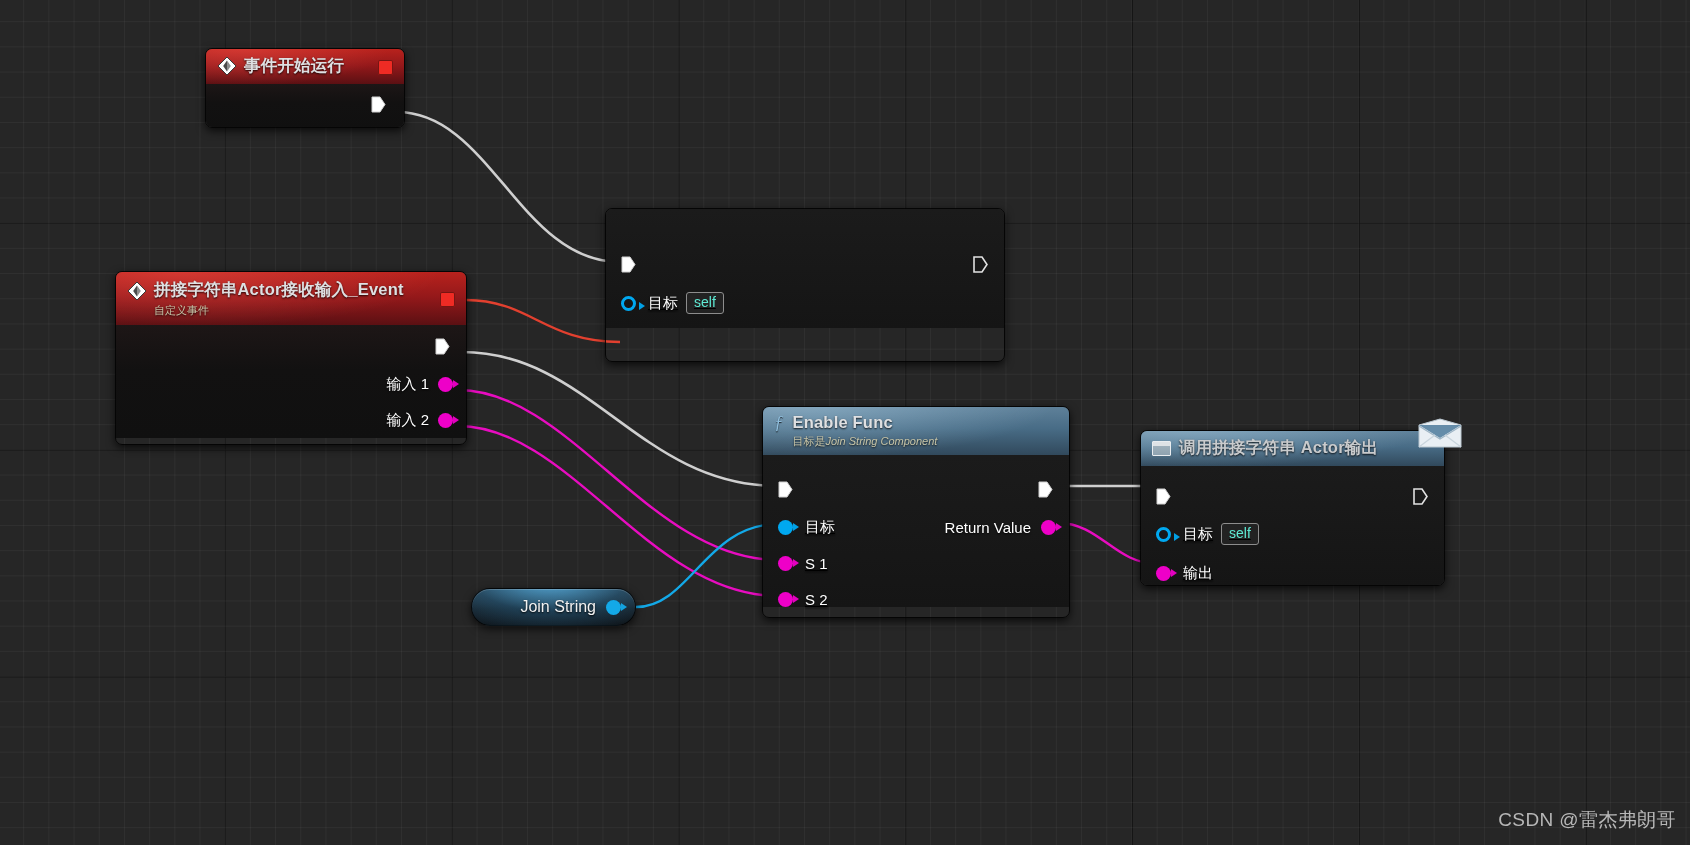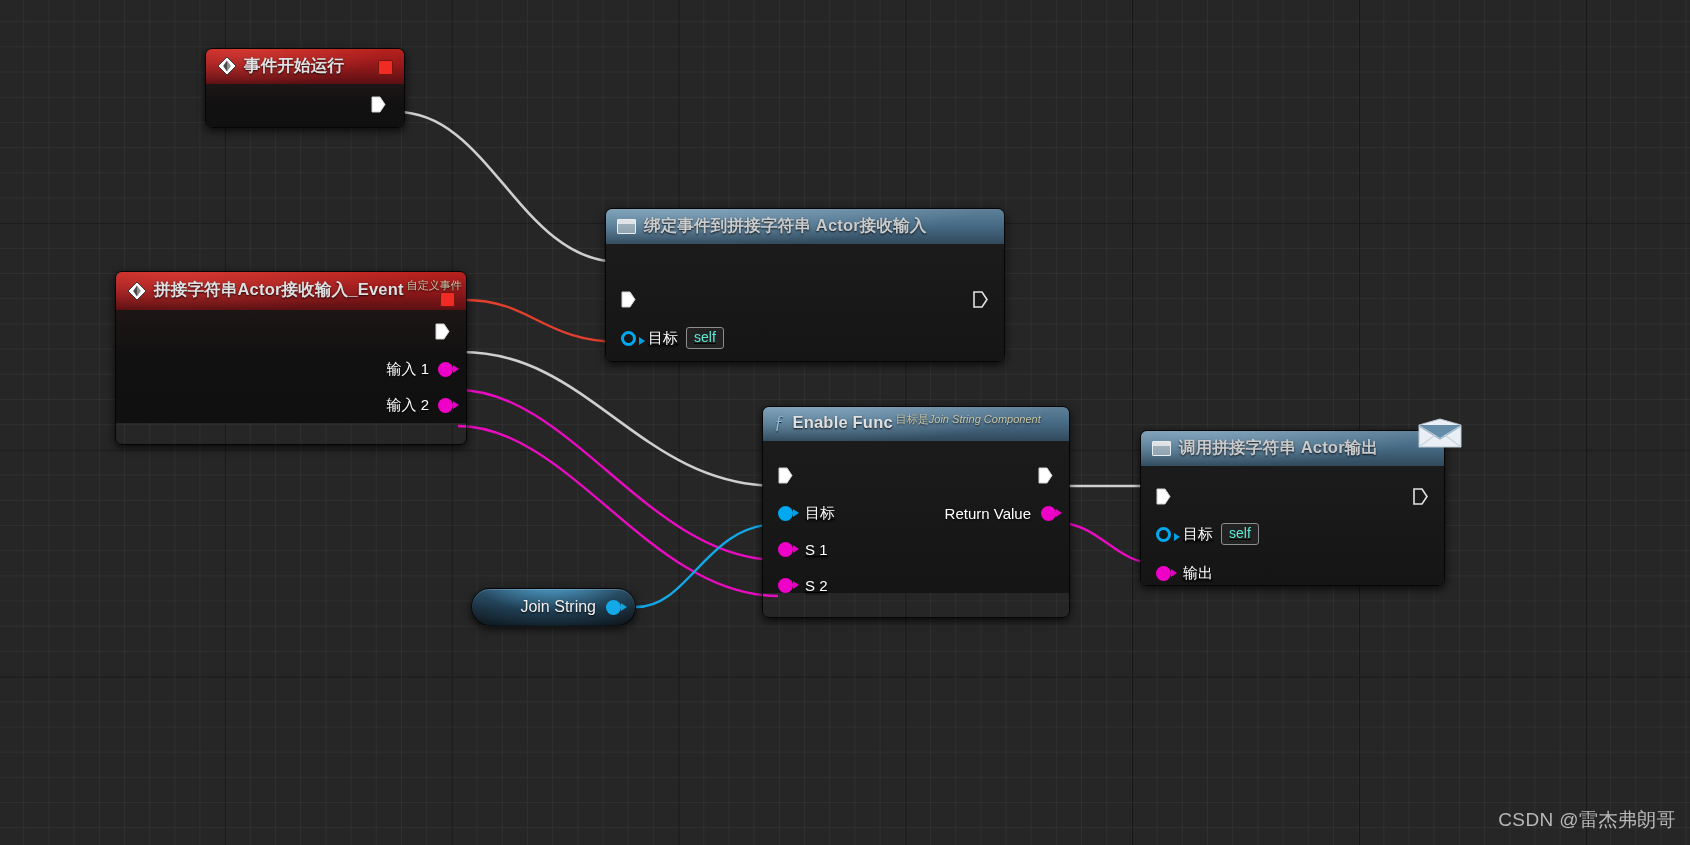--- a/index.html
+++ b/index.html
@@ -66,21 +66,21 @@
   }
   .title-txt.soft { color: #c9cbcd; font-weight: bold; }
   .subtitle {
     font-size: 11px;
     color: #c7c5a8;
     white-space: nowrap;
     text-shadow: 0 1px 2px rgba(0,0,0,0.8);
     line-height: 1.1;
   }
   .subtitle .ital { font-style: italic; }
-  .title-stack { display: flex; flex-direction: row; gap: 3px; }
+  .title-stack { display: flex; flex-direction: column; gap: 3px; }
 
   .body {
     position: relative;
     background: linear-gradient(to bottom, #1b1b1b 0%, #151515 100%);
   }
   .body-event {
     background: linear-gradient(to bottom, #1d1616 0%, #121111 40%, #101010 100%);
   }
 
   
@@ -232,24 +232,20 @@
           <span class="circle-pin filled" style="color:#ee00c8;"></span>
           <span class="pin-label" style="margin-right:9px;">输入 2</span>
         </div>
       </div>
     </div>
     <div class="sq-pin" style="position:absolute; top:21px; right:12px; background:#ef2b24; box-shadow: inset 0 0 0 1px rgba(0,0,0,.5);"></div>
   </div>
 
   <div class="node" style="left:605px; top:208px; width:400px; height:154px;">
     <div class="node-inner">
-      <div class="title title-func">
-        <span class="ico-square"></span>
-        <span class="title-txt soft">绑定事件到拼接字符串 Actor接收输入</span>
-      </div>
       <div class="body" style="height:119px;">
         <div class="pin-row left" style="top:45px; left:15px;">
           <svg class="exec-pin" viewBox="0 0 15 17">
             <polygon points="1,1 9,1 14,8.5 9,16 1,16" fill="#ffffff" stroke="#d0d0d0" stroke-width="1"></polygon>
           </svg>
         </div>
         <div class="pin-row right" style="top:45px; right:16px;">
           <svg class="exec-pin" viewBox="0 0 15 17">
             <polygon points="1,1 9,1 14,8.5 9,16 1,16" fill="none" stroke="#e2e2e2" stroke-width="1.6"></polygon>
           </svg>

